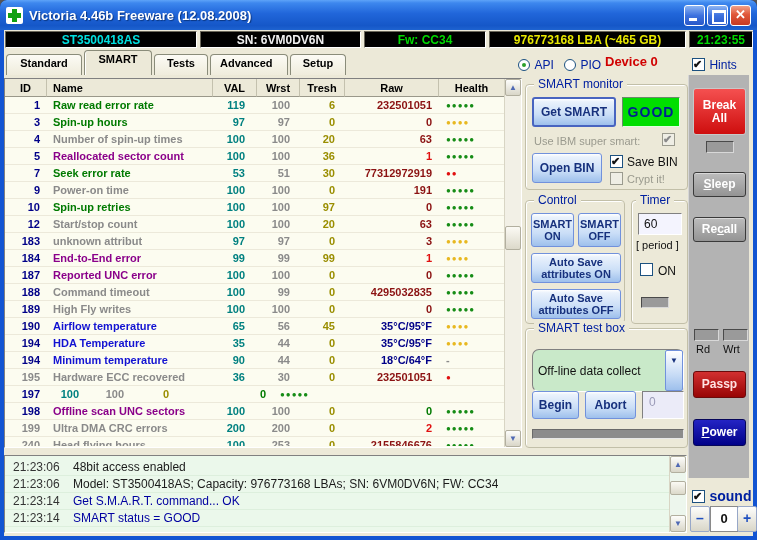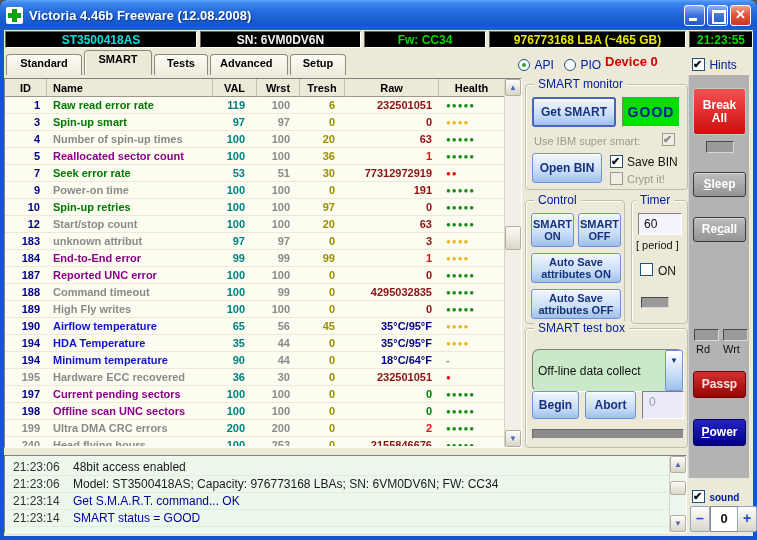--- a/index.html
+++ b/index.html
@@ -105,21 +105,21 @@
   
   #log { position:absolute; left:0; top:425px; width:683px; height:78px; background:#EBF8EB;
     border:1px solid; border-color:#808080 #FFFFFF #FFFFFF #808080; display:flex; }
   #log-main { flex:1; padding-top:3px; }
   .log-row { display:flex; height:17px; font-size:12px; align-items:center; border-bottom:1px solid #DDEFDD; }
   .log-time { width:64px; padding-left:8px; color:#333; flex:none; }
   .log-text { padding-left:4px; white-space:nowrap; overflow:hidden; }
   .log-black{ color:#1A1A1A; } .log-blue{ color:#0000A0; }
 
   
-  #sound-label { color:#0020A0; font-size:10px; font-weight:bold; }
+  #sound-label { color:#0020A0; font-size:14px; font-weight:bold; }
   .spin-btn { position:absolute; width:20px; height:26px; background:linear-gradient(180deg,#FDFDFB,#D9D6C8);
     border:1px solid #97A7C8; border-radius:2px; color:#2050C0; font-weight:bold; font-size:14px; text-align:center; line-height:23px; }
   #spin-val { position:absolute; width:28px; height:26px; background:#fff; border:1px solid #8A8A8A;
     font-size:13px; font-weight:bold; color:#111; text-align:center; line-height:24px; }
 </style>
 </head>
 <body>
 
 <div id="window">
 
@@ -169,21 +169,21 @@
     <div class="td col-id c-navy">1</div>
     <div class="td col-name c-green">Raw read error rate</div>
     <div class="td col-val c-val">119</div>
     <div class="td col-wrst c-wrst">100</div>
     <div class="td col-tresh c-tresh">6</div>
     <div class="td col-raw c-maroon">232501051</div>
     <div class="td col-health dots-green">●●●●●</div>
   </div>
             <div class="trow">
     <div class="td col-id c-navy">3</div>
-    <div class="td col-name c-green">Spin-up smart</div>
+    <div class="td col-name c-green">Spin-up hours</div>
     <div class="td col-val c-val">97</div>
     <div class="td col-wrst c-wrst">97</div>
     <div class="td col-tresh c-tresh">0</div>
     <div class="td col-raw c-maroon">0</div>
     <div class="td col-health dots-yellow">●●●●</div>
   </div>
             <div class="trow">
     <div class="td col-id c-navy">4</div>
     <div class="td col-name c-gray">Number of spin-up times</div>
     <div class="td col-val c-val">100</div>
@@ -313,21 +313,20 @@
     <div class="td col-id c-gray">195</div>
     <div class="td col-name c-gray">Hardware ECC recovered</div>
     <div class="td col-val c-val">36</div>
     <div class="td col-wrst c-wrst">30</div>
     <div class="td col-tresh c-tresh">0</div>
     <div class="td col-raw c-maroon">232501051</div>
     <div class="td col-health dots-red">●</div>
   </div>
             <div class="trow">
     <div class="td col-id c-navy">197</div>
-    <div class="td col-name c-purple">Current pending sectors</div>
     <div class="td col-val c-val">100</div>
     <div class="td col-wrst c-wrst">100</div>
     <div class="td col-tresh c-tresh">0</div>
     <div class="td col-raw c-green">0</div>
     <div class="td col-health dots-green">●●●●●</div>
   </div>
             <div class="trow">
     <div class="td col-id c-navy">198</div>
     <div class="td col-name c-purple">Offline scan UNC sectors</div>
     <div class="td col-val c-val">100</div>

